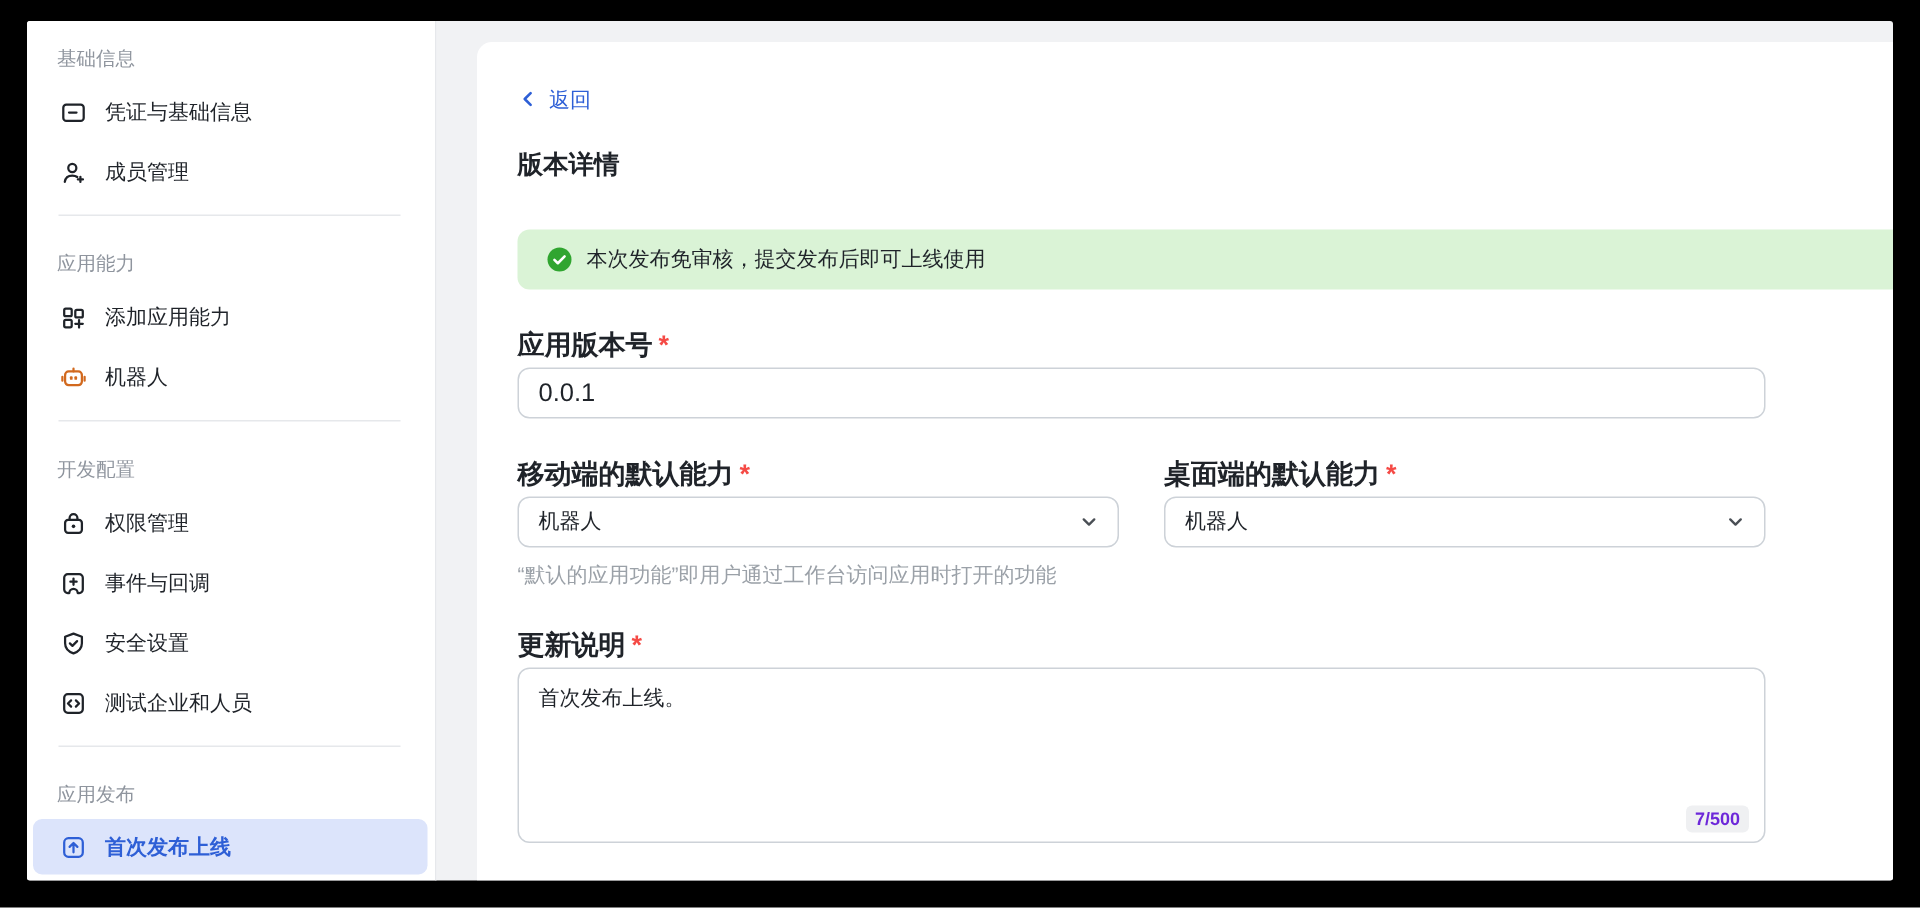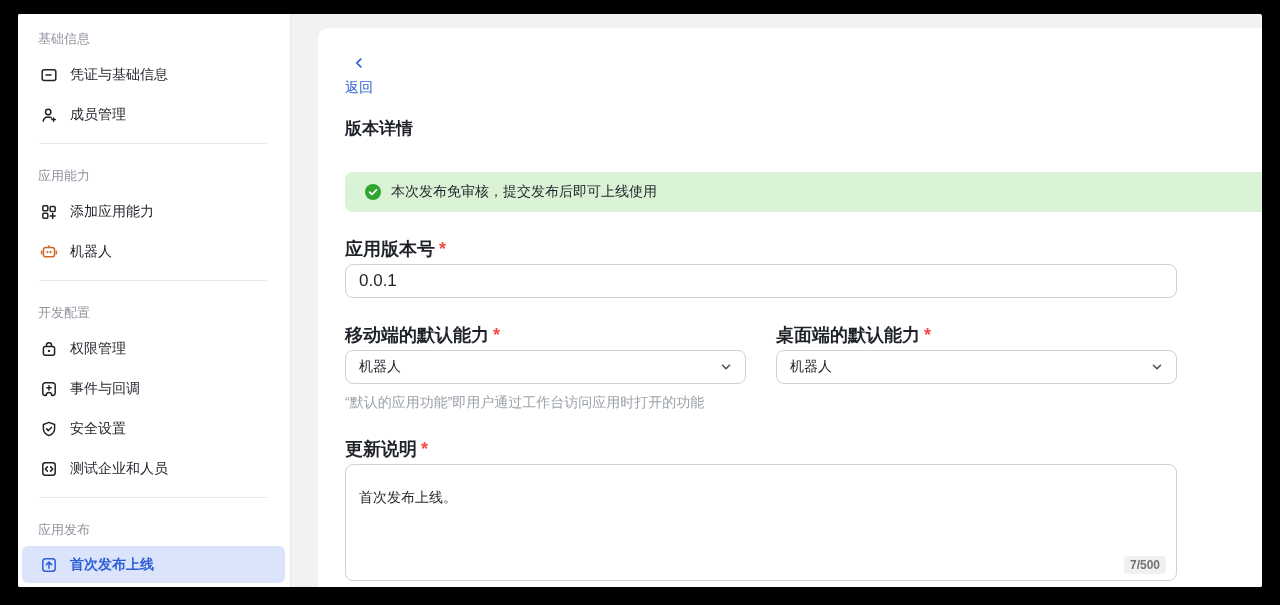--- a/index.html
+++ b/index.html
@@ -36,21 +36,21 @@
   .divider { height:1px; background:#e6e8eb; margin:8px 23px 0 21px; }
   
   .main { flex:1; min-width:0; padding:14px 0 0 27px; }
   .card {
     background:#fff; border-radius:10px 0 0 0; height:559px;
     padding:28px 0 0 27px; position:relative; overflow:hidden;
   }
   .back {
     display:inline-flex; align-items:center; gap:7px;
     color:#2e5fd6; font-size:14px; font-weight:500; line-height:20px;
-    cursor:pointer; text-decoration:none;flex-direction:column;
+    cursor:pointer; text-decoration:none;
   }
   .page-title { margin-top:20px; font-size:17px; font-weight:700; line-height:24px; color:#1f2329; }
   .banner {
     margin-top:31px; height:40px; background:#daf3d6;
     border-radius:8px 0 0 8px; display:flex; align-items:center; gap:9px;
     padding-left:19px; font-size:14px; color:#1f2329;
   }
   .banner svg { flex:none; display:block; }
   .field-label {
     margin-top:27px; margin-bottom:5px;
@@ -66,26 +66,26 @@
   .col { flex:1; min-width:0; }
   .select {
     height:34px; border:1px solid #cdd2d8; border-radius:8px; background:#fff;
     display:flex; align-items:center; justify-content:space-between;
     padding:0 11px 0 13px; font-size:14px; color:#1f2329; cursor:pointer;
   }
   .hint { margin-top:8px; font-size:14px; line-height:20px; color:#9ba1a8; }
   .textarea-wrap { position:relative; width:832px; margin-top:3px; }
   .textarea-wrap textarea {
     width:832px; height:117px; border:1px solid #cdd2d8; border-radius:8px;
-    padding:22px 13px; font-size:14px; line-height:21px; color:#1f2329;
+    padding:9px 13px; font-size:14px; line-height:21px; color:#1f2329;
     resize:none; outline:none; font-family:inherit; display:block; background:#fff;
   }
   .counter {
     position:absolute; right:11px; bottom:7px; background:#eff0f2;
-    border-radius:4px; padding:2px 6px; font-size:12px; font-weight:700; color:#737373;
+    border-radius:4px; padding:2px 6px; font-size:12px; font-weight:700; color:#6d28d9;
   }
 </style>
 </head>
 <body>
 
 <div class="window">
 
   <aside class="sidebar">
 
     <div class="section">

